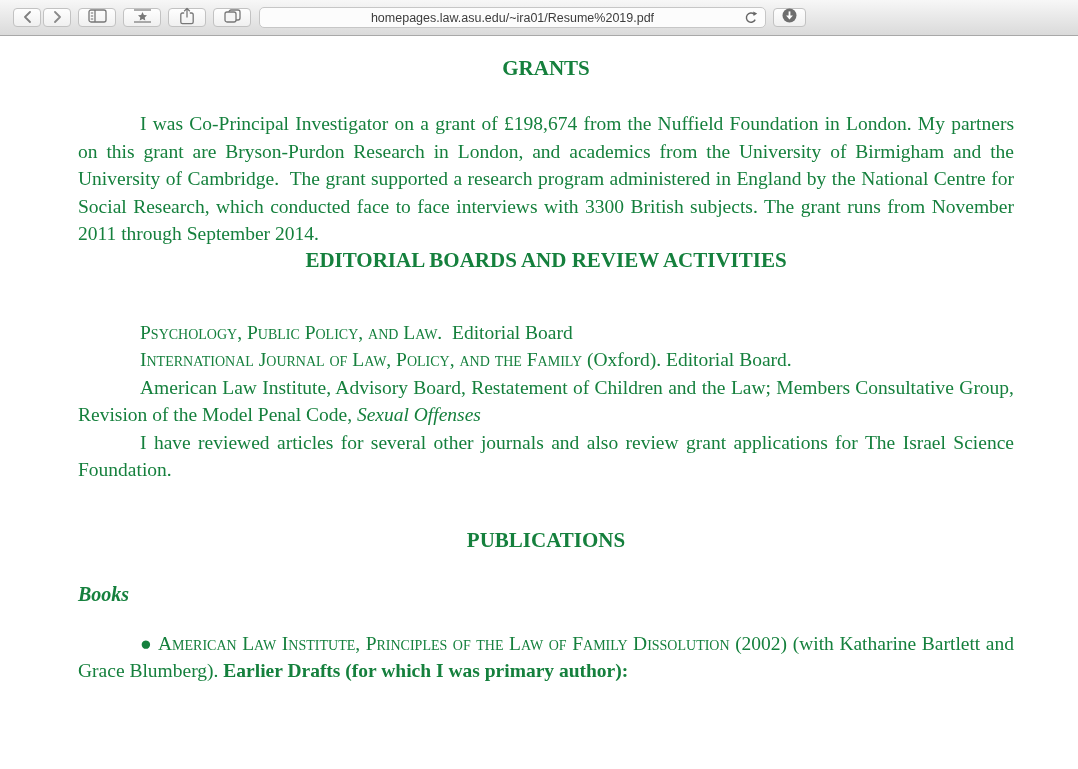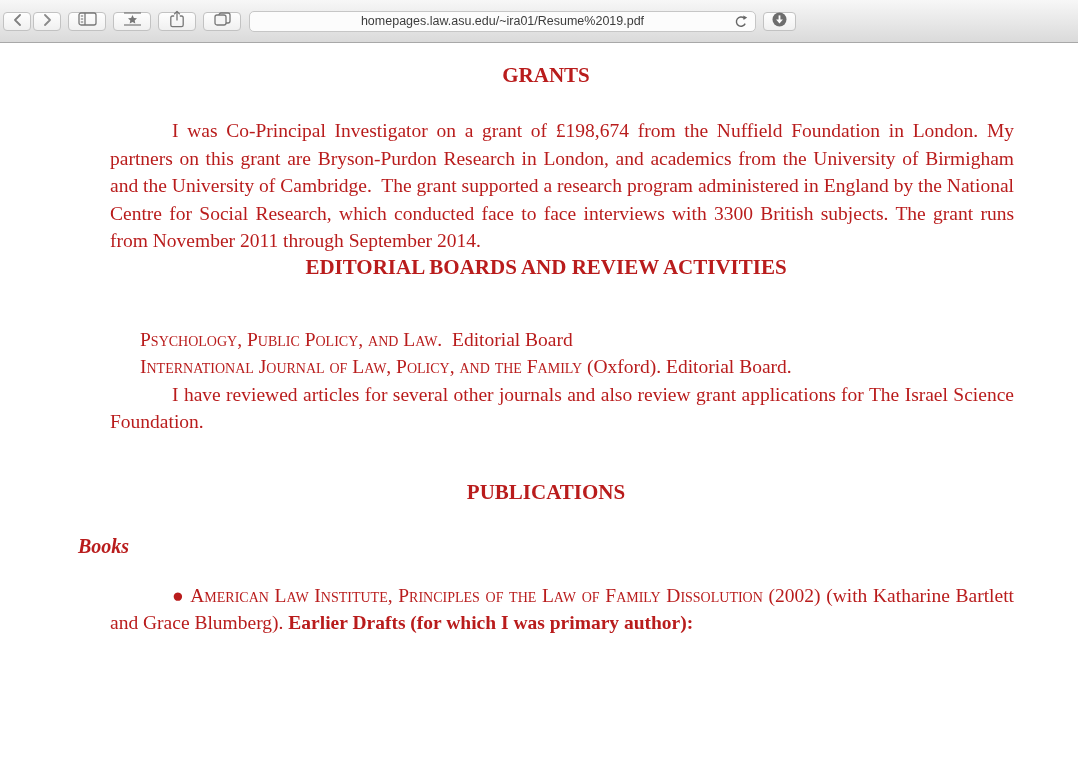--- a/index.html
+++ b/index.html
@@ -4,24 +4,24 @@
 <style>
   * { margin:0; padding:0; box-sizing:border-box; }
   html,body { background:#ffffff; }
   .window {
     width:1078px; height:769px; overflow:hidden; background:#ffffff;
     font-family:"Liberation Sans", sans-serif; position:relative;
   }
 
   
   .toolbar {
-    height:43px; width:100%;
+    height:36px; width:100%;
     background:linear-gradient(#f7f7f7, #dadada);
     border-bottom:1px solid #a8a8a8;
-    display:flex; align-items:center; padding-left:3px;
+    display:flex; align-items:center; padding-left:13px;
   }
   .tb-btn {
     height:19px; border:1px solid #c2c2c2; border-radius:4px;
     background:linear-gradient(#fefefe, #f0f0f0);
     display:flex; align-items:center; justify-content:center;
     color:#7c7c7c; flex:0 0 auto;
   }
   .tb-btn.nav { width:28px; }
   .tb-btn.wide { width:38px; }
   .gap2 { width:2px; flex:0 0 auto; }
@@ -35,26 +35,26 @@
   .url-text {
     width:100%; text-align:center; font-size:12.5px; color:#3d3d3d;
     font-family:"Liberation Sans", sans-serif; white-space:nowrap; overflow:hidden;
   }
   .reload { position:absolute; right:7px; top:3px; }
   .dl-btn { width:33px; }
 
   
   .pdf-page {
     background:#ffffff; height:732px; overflow:hidden;
-    font-family:"Liberation Serif", serif; color:#b91c1c;
+    font-family:"Liberation Serif", serif; color:#15803d;
   }
   .doc { margin-left:78px; width:936px; font-size:19.5px; line-height:27.5px; }
   .heading   { font-weight:700; text-align:center; font-size:21px; line-height:24px; }
   .subheading{ font-weight:700; font-style:italic; font-size:20px; line-height:25px; }
-  .para      { text-align:justify;margin-left:32px; }
+  .para      { text-align:justify; }
   .line      { text-align:left; }
   .indent    { text-indent:62px; }
   .mt20 { margin-top:20px; } .mt30 { margin-top:30px; } .mt57 { }
   .mt31 { margin-top:47px; } .mt56 { margin-top:44px; } .mt23 { margin-top:23px; }
   .r-plain {}
   .r-sc { font-variant:small-caps; }
   .r-it { font-style:italic; }
   .r-bi { font-weight:700; }
 </style>
 </head>
@@ -141,20 +141,21 @@
     </div>
   </div>
 
   <div class="pdf-page">
     <div class="doc">
         <div class="heading mt20"><span class="r-plain">GRANTS</span></div>
         <div class="para indent mt30"><span class="r-plain">I was Co-Principal Investigator on a grant of £198,674 from the Nuffield Foundation in London. My partners on this grant are Bryson-Purdon Research in London, and academics from the University of Birmigham and the University of Cambridge.&nbsp; The grant supported a research program administered in England by the National Centre for Social Research, which conducted face to face interviews with 3300 British subjects. The grant runs from November 2011 through September 2014.</span></div>
         <div class="heading mt57"><span class="r-plain">EDITORIAL BOARDS AND REVIEW ACTIVITIES</span></div>
         <div class="line indent mt31"><span class="r-sc">Psychology, Public Policy, and Law.</span><span class="r-plain">&nbsp; Editorial Board</span></div>
         <div class="line indent"><span class="r-sc">International Journal of Law, Policy, and the Family</span><span class="r-plain"> (Oxford). Editorial Board.</span></div>
+        <div class="para indent"><span class="r-plain">American Law Institute, Advisory Board, Restatement of Children and the Law; Members Consultative Group, Revision of the Model Penal Code, </span><span class="r-it">Sexual Offenses</span></div>
         <div class="para indent"><span class="r-plain">I have reviewed articles for several other journals and also review grant applications for The Israel Science Foundation.</span></div>
         <div class="heading mt56"><span class="r-plain">PUBLICATIONS</span></div>
         <div class="subheading mt30"><span class="r-plain">Books</span></div>
         <div class="para indent mt23"><span class="r-plain">● </span><span class="r-sc">American Law Institute, Principles of the Law of Family Dissolution</span><span class="r-plain"> (2002) (with Katharine Bartlett and Grace Blumberg). </span><span class="r-bi">Earlier Drafts (for which I was primary author):</span></div>
       </div>
   </div>
 
 </div>
 
 </body></html>

